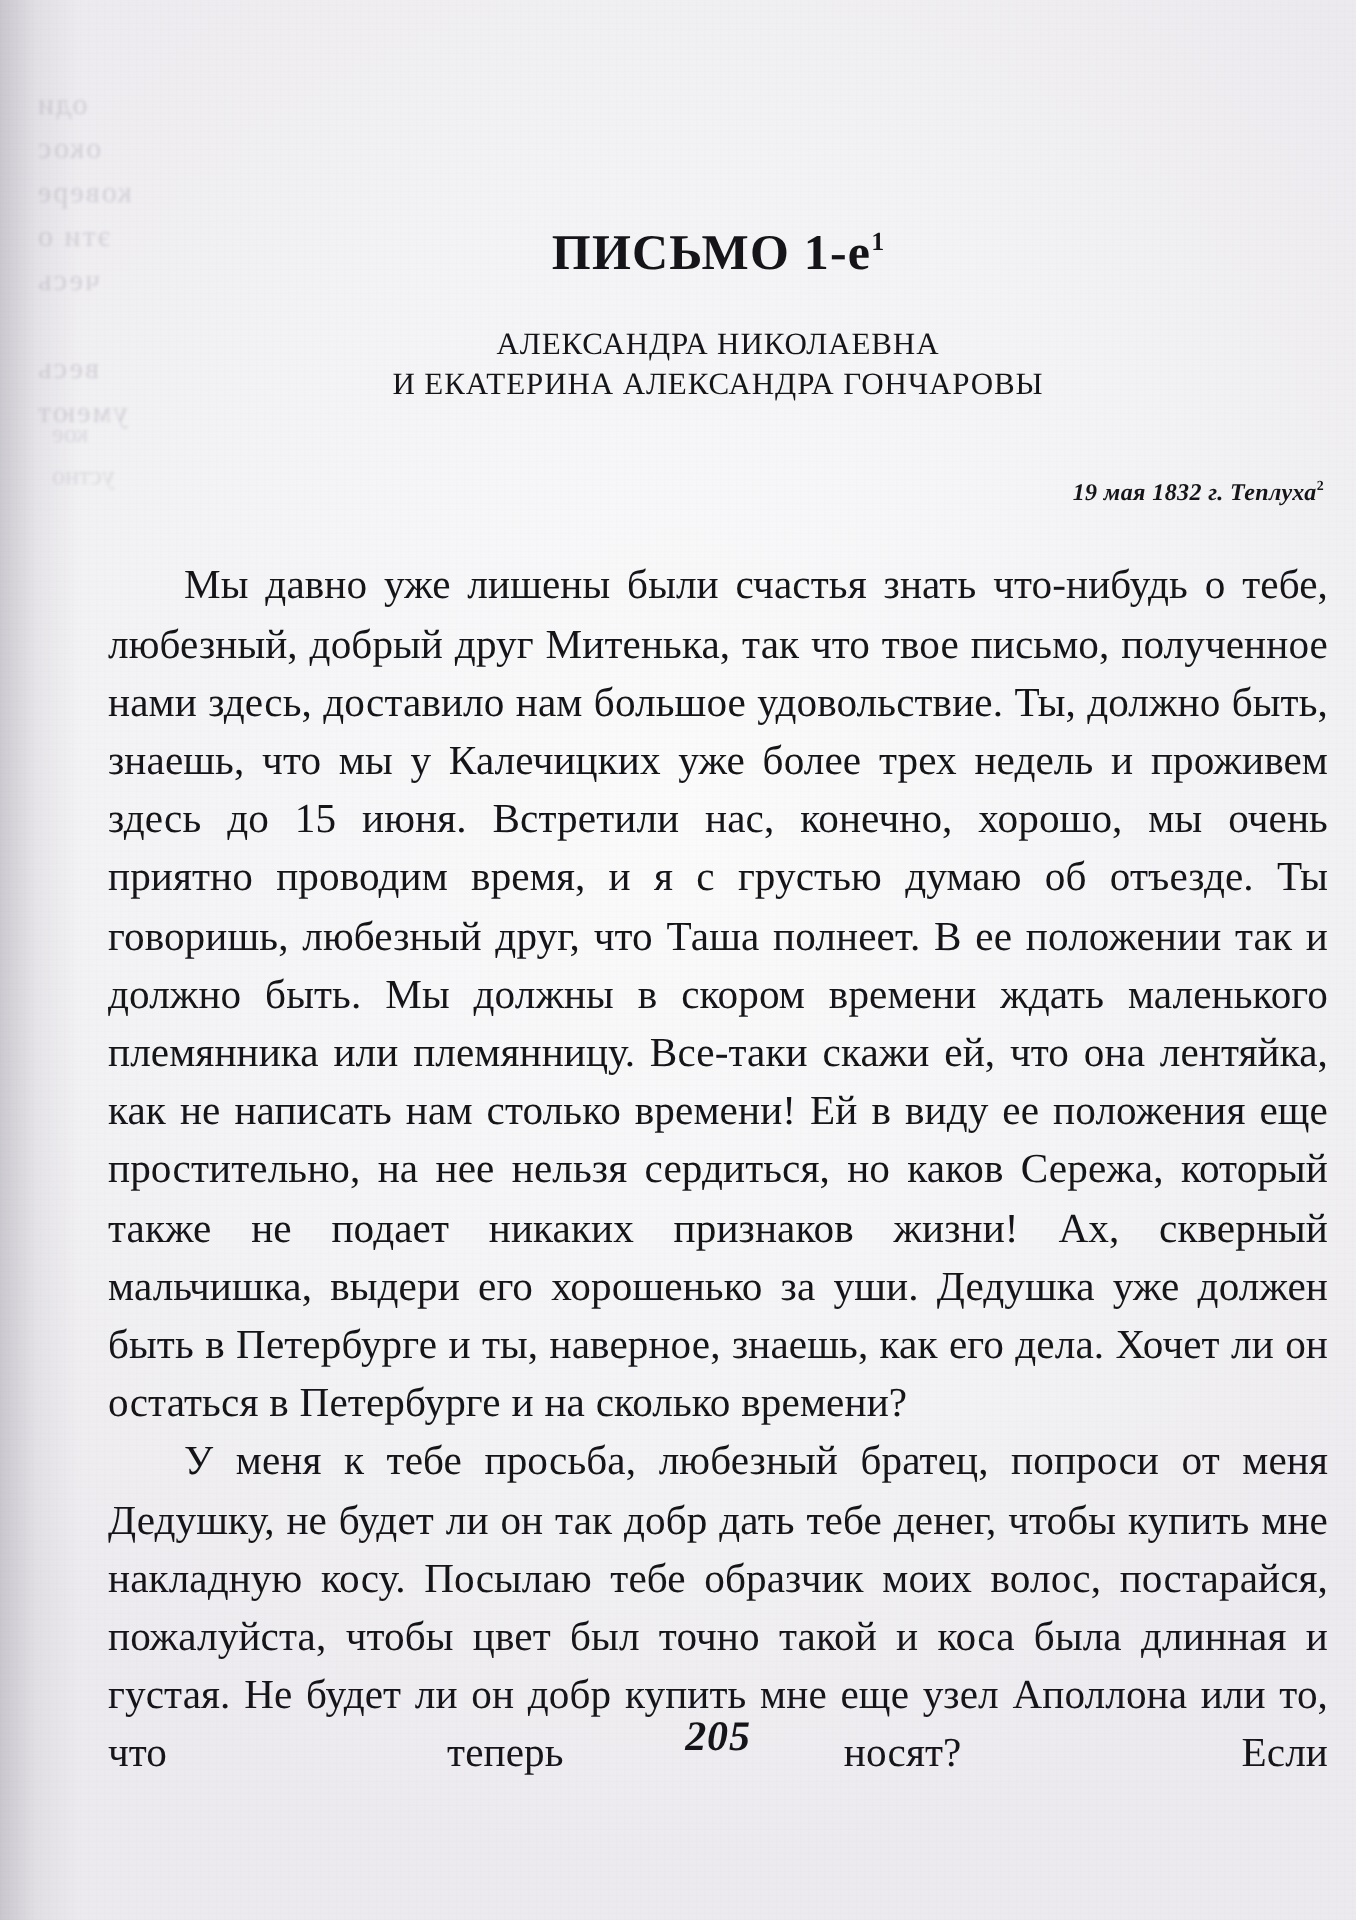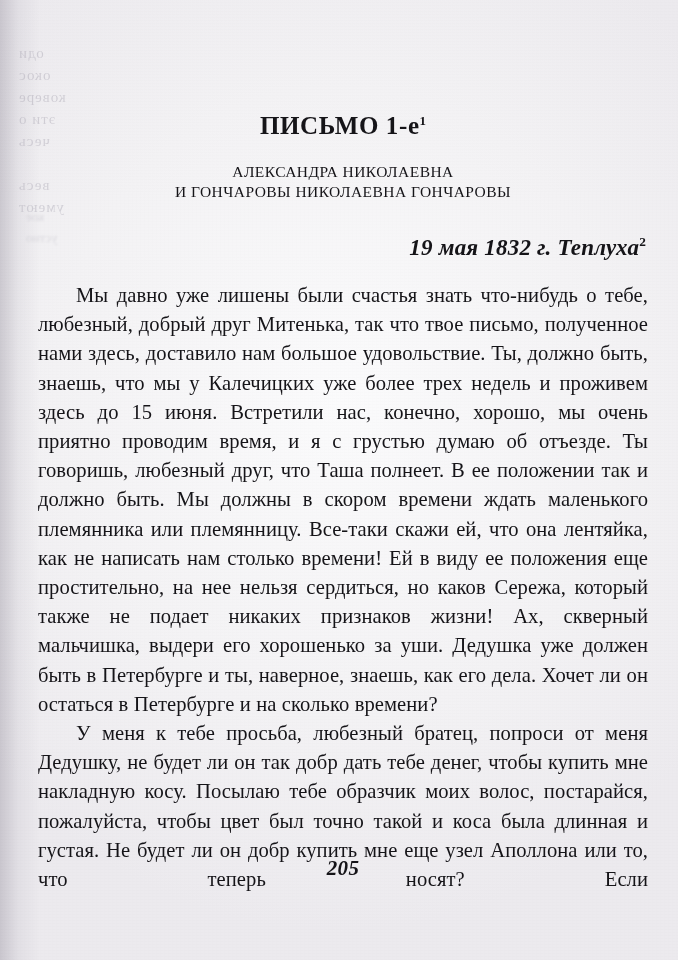--- a/index.html
+++ b/index.html
@@ -69,21 +69,21 @@
     line-height: 21px;
     transform: scaleX(-1);
     filter: blur(0.8px);
     pointer-events: none;
     white-space: pre-line;
     text-align: right;
   }
 
   .content {
     position: absolute;
-    left: 38px;
+    left: 54px;
     top: 0;
     width: 610px;
     height: 960px;
   }
 
   .doc-title {
     margin: 0;
     padding-top: 106px;
     text-align: center;
     font-weight: bold;
@@ -111,21 +111,21 @@
     display: block;
   }
 
   .dateline {
     margin: 0;
     padding-top: 30px;
     padding-right: 2px;
     text-align: right;
     font-weight: bold;
     font-style: italic;
-    font-size: 23px;
+    font-size: 12px;
     line-height: 22px;
     letter-spacing: 0.2px;
   }
   .dateline sup {
     font-size: 0.58em;
     vertical-align: super;
     font-style: normal;
     font-weight: bold;
   }
 
@@ -179,21 +179,21 @@
 
 весь
 умеют</div>
   <div class="showthrough-2">кое
 устно</div>
 
   <div class="content">
 
     <h1 class="doc-title"><span>ПИСЬМО 1-е</span><sup>1</sup></h1>
 
-    <h2 class="addressee"><span>АЛЕКСАНДРА НИКОЛАЕВНА</span><span class="line2">И ГОНЧАРОВЫ НИКОЛАЕВНА ГОНЧАРОВЫ</span></h2>
+    <h2 class="addressee"><span>АЛЕКСАНДРА НИКОЛАЕВНА</span><span class="line2">И ЕКАТЕРИНА АЛЕКСАНДРА ГОНЧАРОВЫ</span></h2>
 
     <p class="dateline"><span>19 мая 1832 г. Теплуха</span><sup>2</sup></p>
 
     <div class="body-block">
       <p class="para">Мы давно уже лишены были счастья знать что-нибудь о тебе, любезный, добрый друг Митенька, так что твое письмо, полученное нами здесь, доставило нам большое удовольствие. Ты, должно быть, знаешь, что мы у Калечицких уже более трех недель и проживем здесь до 15 июня. Встретили нас, конечно, хорошо, мы очень приятно проводим время, и я с грустью думаю об отъезде. Ты говоришь, любезный друг, что Таша полнеет. В ее положении так и должно быть. Мы должны в скором времени ждать маленького племянника или племянницу. Все-таки скажи ей, что она лентяйка, как не написать нам столько времени! Ей в виду ее положения еще простительно, на нее нельзя сердиться, но каков Сережа, который также не подает никаких признаков жизни! Ах, скверный мальчишка, выдери его хорошенько за уши. Дедушка уже должен быть в Петербурге и ты, наверное, знаешь, как его дела. Хочет ли он остаться в Петербурге и на сколько времени?</p>
       <p class="para">У меня к тебе просьба, любезный братец, попроси от меня Дедушку, не будет ли он так добр дать тебе денег, чтобы купить мне накладную косу. Посылаю тебе образчик моих волос, постарайся, пожалуйста, чтобы цвет был точно такой и коса была длинная и густая. Не будет ли он добр купить мне еще узел Аполлона или то, что теперь носят? Если</p>
     </div>
 
     <div class="folio">205</div>
   </div>

